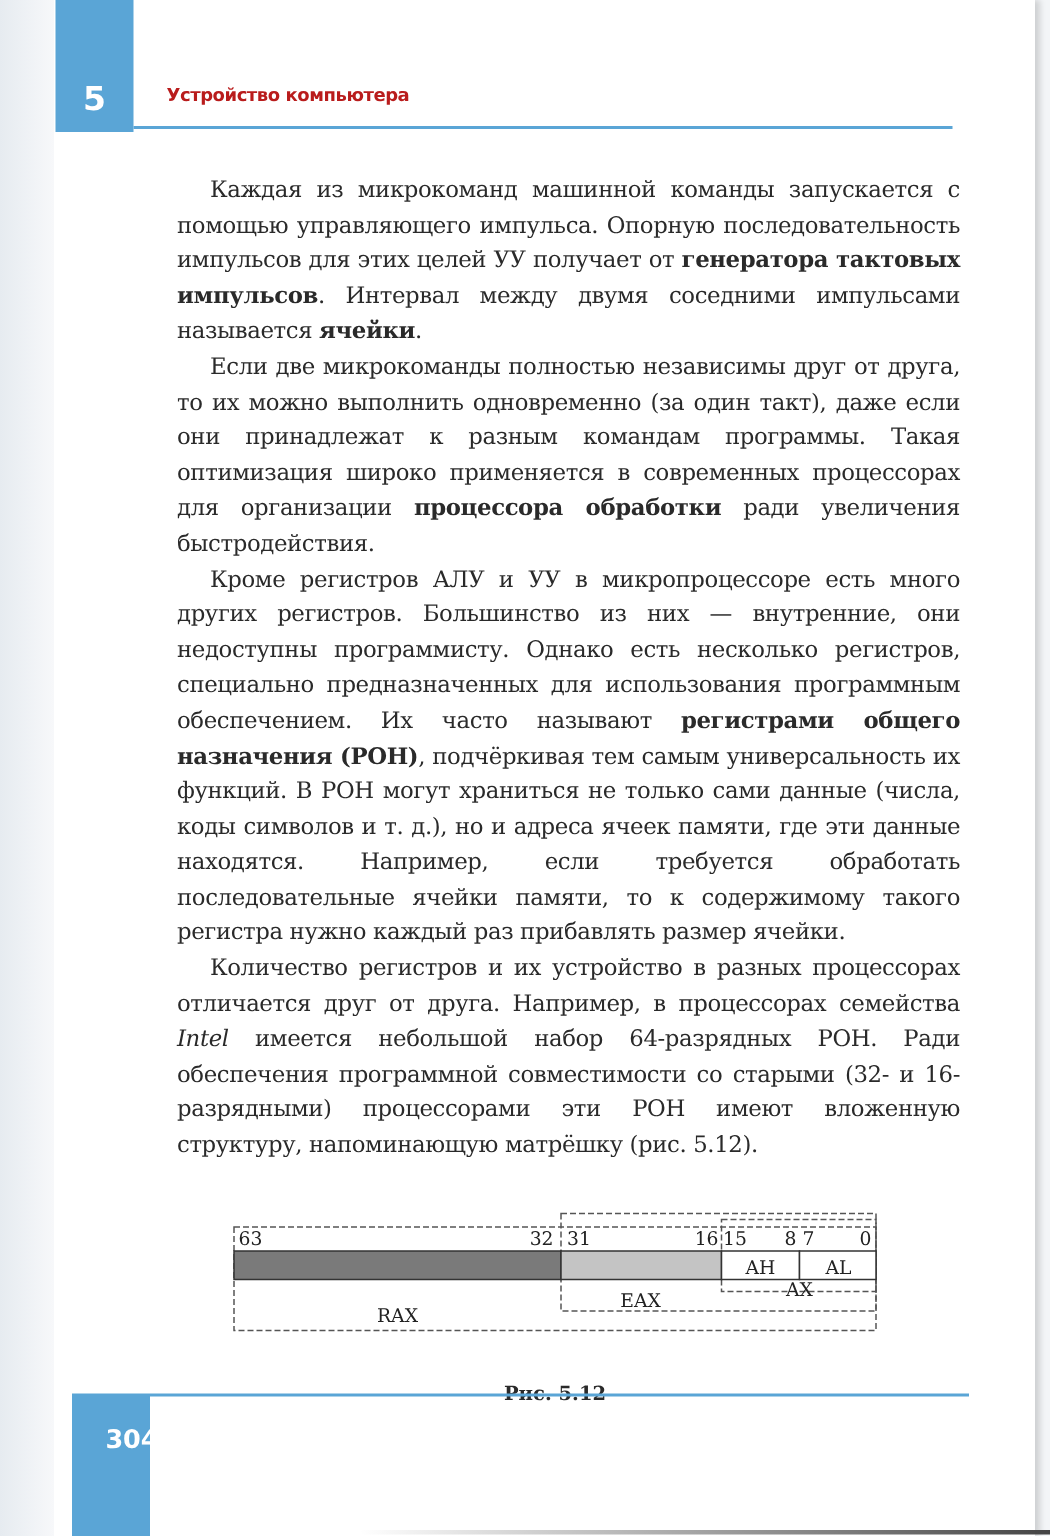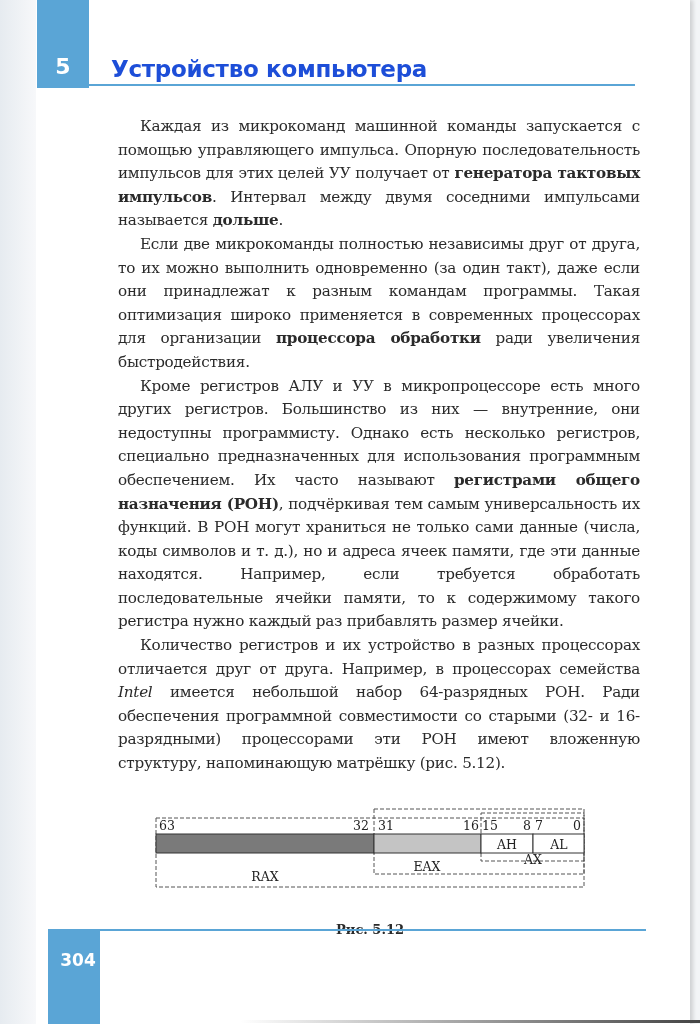--- a/index.html
+++ b/index.html
@@ -23,21 +23,21 @@
       background: #5aa5d6;
     }
     .chapter-num {
       position: absolute; left: 37px; top: 54px; width: 52px; text-align: center;
       font-family: "DejaVu Sans", sans-serif; font-weight: bold;
       font-size: 22px; color: #ffffff;
     }
     .chapter-title {
       position: absolute; left: 111px; top: 56px;
       font-family: "DejaVu Sans", sans-serif; font-weight: bold;
-      font-size: 23px; color: #1d4ed8; letter-spacing: -0.3px;
+      font-size: 12px; color: #b91c1c; letter-spacing: -0.3px;
     }
     .header-rule {
       position: absolute; left: 89px; top: 84px; width: 546px; height: 2px;
       background: #5aa5d6;
     }
     .body-text {
       position: absolute; left: 118px; top: 115px; width: 522px;
       font-size: 15.2px; line-height: 23.6px; text-align: justify;
       letter-spacing: -0.25px;
     }
@@ -57,41 +57,41 @@
     .footer-rule {
       position: absolute; left: 48px; top: 929px; width: 598px; height: 2px;
       background: #5aa5d6;
     }
     .footer-tab {
       position: absolute; left: 48px; top: 930px; width: 52px; height: 94px;
       background: #5aa5d6;
     }
     .page-num {
       position: absolute; left: 48px; top: 950px; width: 60px; text-align: center;
-      font-family: "DejaVu Sans", sans-serif; font-weight: bold; font-size: 17px; color: #ffffff;
+      font-family: "DejaVu Sans", sans-serif; font-weight: bold; font-size: 17px; color: #ffffff; padding-left: 10px;
     }
     .bottom-edge {
       position: absolute; left: 240px; top: 1020px; width: 460px; height: 3px;
       background: linear-gradient(to right, rgba(60,60,60,0), #444);
     }
     i.em { font-style: italic; }
   </style>
 </head>
 <body>
 
 <div class="page-edge"></div>
 <div class="left-tint"></div>
 
 <div class="chapter-tab"></div>
 <div class="chapter-num">5</div>
 <div class="chapter-title">Устройство компьютера</div>
 <div class="header-rule"></div>
 
 <div class="body-text" id="body-text">
-    <p><span>Каждая из микрокоманд машинной команды запускается с помощью управляющего импульса. Опорную последовательность импульсов для этих целей УУ получает от </span><b>генератора тактовых импульсов</b><span>. Интервал между двумя соседними импульсами называется </span><b>дольше</b><span>.</span></p>
+    <p><span>Каждая из микрокоманд машинной команды запускается с помощью управляющего импульса. Опорную последовательность импульсов для этих целей УУ получает от </span><b>генератора тактовых импульсов</b><span>. Интервал между двумя соседними импульсами называется </span><b>ячейки</b><span>.</span></p>
     <p><span>Если две микрокоманды полностью независимы друг от друга, то их можно выполнить одновременно (за один такт), даже если они принадлежат к разным командам программы. Такая оптимизация широко применяется в современных процессорах для организации </span><b>процессора обработки</b><span> ради увеличения быстродействия.</span></p>
     <p><span>Кроме регистров АЛУ и УУ в микропроцессоре есть много других регистров. Большинство из них — внутренние, они недоступны программисту. Однако есть несколько регистров, специально предназначенных для использования программным обеспечением. Их часто называют </span><b>регистрами общего назначения (РОН)</b><span>, подчёркивая тем самым универсальность их функций. В РОН могут храниться не только сами данные (числа, коды символов и т. д.), но и адреса ячеек памяти, где эти данные находятся. Например, если требуется обработать последовательные ячейки памяти, то к содержимому такого регистра нужно каждый раз прибавлять размер ячейки.</span></p>
     <p><span>Количество регистров и их устройство в разных процессорах отличается друг от друга. Например, в процессорах семейства </span><i class="em">Intel</i><span> имеется небольшой набор 64-разрядных РОН. Ради обеспечения программной совместимости со старыми (32- и 16-разрядными) процессорами эти РОН имеют вложенную структуру, напоминающую матрёшку (рис. 5.12).</span></p>
   </div>
 
 <svg class="figure" viewBox="0 0 430 80" xmlns="http://www.w3.org/2000/svg">
 
   <rect x="1" y="10" width="428" height="69" fill="none" stroke="#555" stroke-width="1" stroke-dasharray="4,2"></rect>
 
   <rect x="219" y="1" width="210" height="65" fill="none" stroke="#555" stroke-width="1" stroke-dasharray="4,2"></rect>

